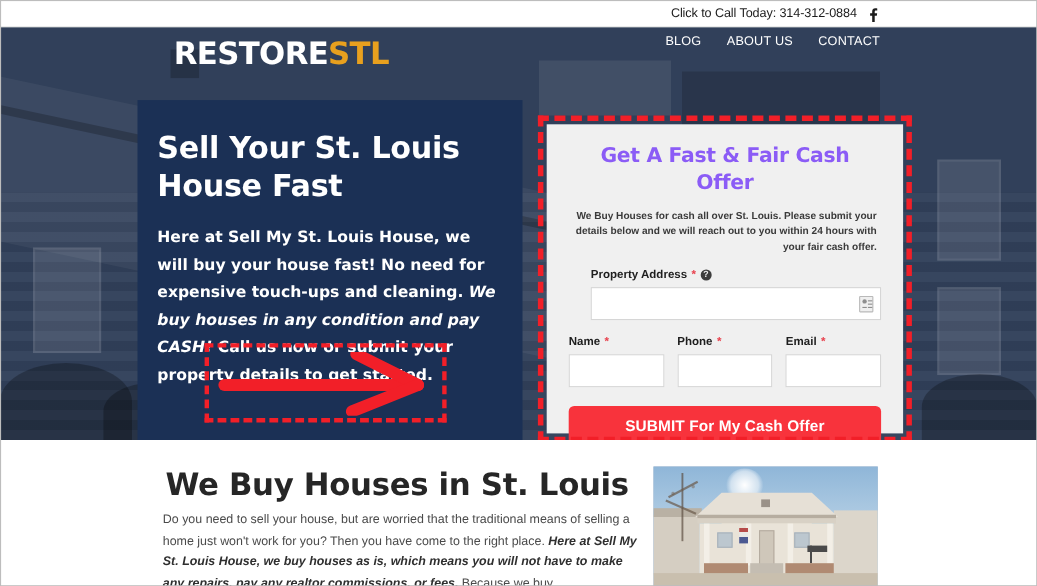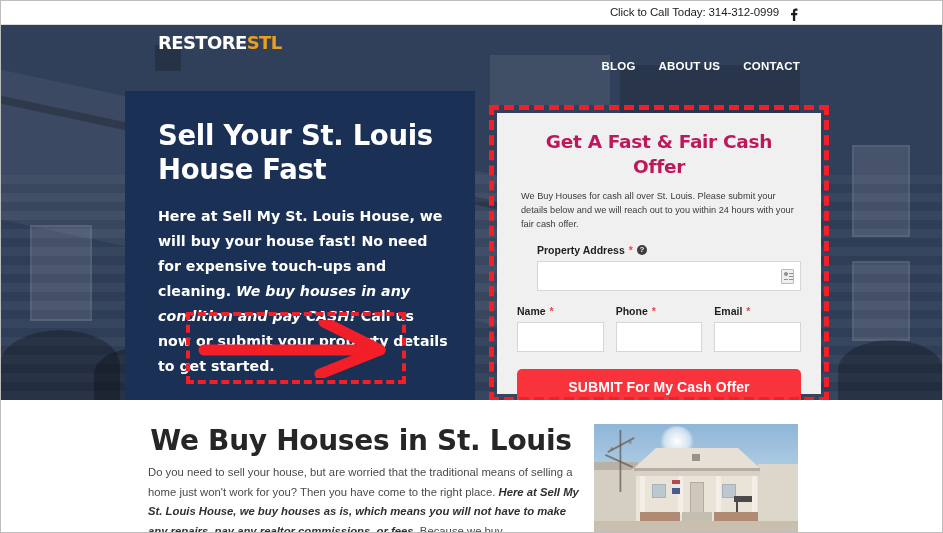--- a/index.html
+++ b/index.html
@@ -60,40 +60,40 @@
   .win { position:absolute; background: rgba(255,255,255,0.10); border:2px solid rgba(255,255,255,0.07); }
   .bush { position:absolute; bottom:0; background: rgba(0,0,0,0.26); border-radius:50% 50% 0 0; }
 
   
   .header {
     position: absolute; left: 0; top: 0; width: 943px; height: 42px;
     display: flex; align-items: center; z-index: 6;
   }
   .logo {
     position:absolute; left: 158px; top: 7px;
-    font-size: 18px; font-weight: 700; letter-spacing: -0.6px;
+    font-size: 28px; font-weight: 700; letter-spacing: -0.6px;
     font-family: "DejaVu Sans", sans-serif;
   }
   .logo .restore { color:#ffffff; }
   .logo .stl { color:#e8a01e; }
 
   .nav { position:absolute; right: 143px; top: 7px; display:flex; align-items:center; gap: 23px; }
   .nav a {
-    color:#ffffff; font-size: 11.5px; font-weight: 700; letter-spacing: .2px;
-    text-decoration:none; white-space:nowrap;margin-top:28px;
+    color:#ffffff; font-size: 11.5px; font-weight: 400; letter-spacing: .2px;
+    text-decoration:none; white-space:nowrap;
   }
   .cta-nav {
     background:#f32735; color:#fff; font-size: 11.5px; font-weight: 700;
     padding: 8px 13px; letter-spacing:.2px; white-space:nowrap; margin-left:2px;
   }
 
   
   .hero-panel {
     position:absolute; left: 125px; top: 66px; width: 350px; height: 309px;
-    background: #1b3055; z-index: 4; padding: 27px 24px 0 33px;
+    background: #1b3055; z-index: 4; padding: 27px 24px 0 18px;
   }
   .hero-title {
     color:#ffffff; font-size: 27.5px; font-weight: 700; line-height: 34px;
     letter-spacing: -0.3px; font-family:"DejaVu Sans", sans-serif;
   }
   .hero-copy {
     color:#ffffff; font-size: 14.2px; line-height: 25px; margin-top: 18px;
     font-weight: 600; font-family:"DejaVu Sans", sans-serif;
   }
   .hero-copy em { font-style: italic; font-weight: 700; }
@@ -110,26 +110,26 @@
     position:absolute; left: 489px; top: 80px; width: 340px; height: 297px;
     border: 5px dashed #f21f28; z-index: 9;
   }
 
   
   .form-card {
     position:absolute; left: 497px; top: 88px; width: 324px; height: 281px;
     background: #f0f0f0; z-index: 5; padding: 16px 20px 0 20px;
   }
   .form-title {
-    text-align:center; color:#be185d; font-size: 18.5px; font-weight: 700;
+    text-align:center; color:#8b5cf6; font-size: 18.5px; font-weight: 700;
     line-height: 25px; letter-spacing:-0.3px; font-family:"DejaVu Sans", sans-serif;
   }
   .form-sub {
-    text-align:left; color:#3a3a3a; font-size: 9.2px; line-height: 14px;
-    margin-top: 10px; padding: 0 4px;
+    text-align:right; color:#3a3a3a; font-size: 9.2px; line-height: 14px;
+    margin-top: 10px; padding: 0 4px; font-weight: bold;
   }
   .field-label {
     font-size: 10.5px; font-weight: 700; color:#1e1e1e; margin-bottom: 5px;
     display:flex; align-items:center; gap:4px;
   }
   .req { color:#e8434f; font-weight:700; }
   .help-icon {
     display:inline-block; width:10px; height:10px; border-radius:50%;
     background:#3d3d3d; color:#f0f0f0; font-size:8px; line-height:10px;
     text-align:center; font-weight:700;
@@ -223,21 +223,21 @@
   .outer-border {
     position:absolute; inset:0; border: 1px solid #bdbdbd; pointer-events:none; z-index: 30;
   }
 </style>
 </head>
 <body>
 
 <div class="page">
 
   <div class="topbar">
-    <span class="topbar-text">Click to Call Today: 314-312-0999</span>
+    <span class="topbar-text">Click to Call Today: 314-312-0884</span>
     <span class="fb-icon">
       <svg width="12" height="13" viewBox="0 0 12 13">
         <path d="M7.2 13V7.3h1.9l.3-2.2H7.2V3.7c0-.6.2-1.05 1.1-1.05h1.2V.7C9.2.65 8.5.6 7.7.6 6 .6 4.9 1.6 4.9 3.45V5.1H3v2.2h1.9V13h2.3z" fill="#1c1c1c"></path>
       </svg>
     </span>
   </div>
 
   <div class="hero">
 
     <div class="hero-photo">

